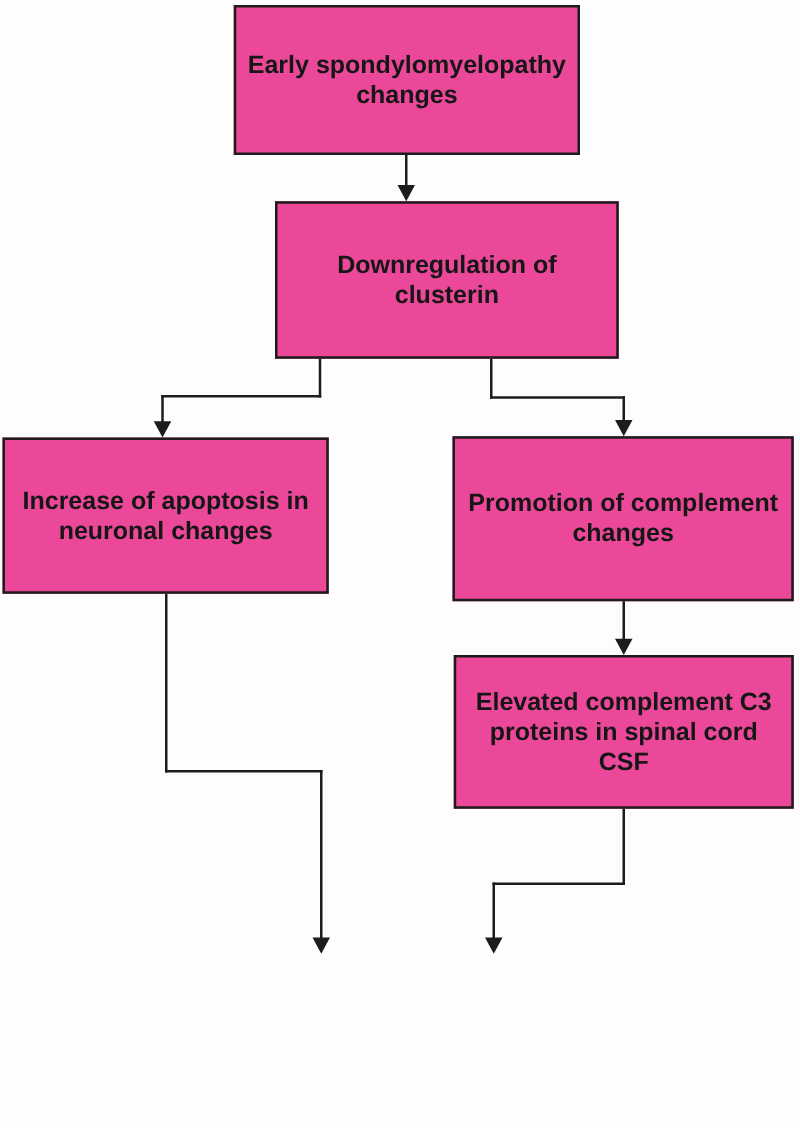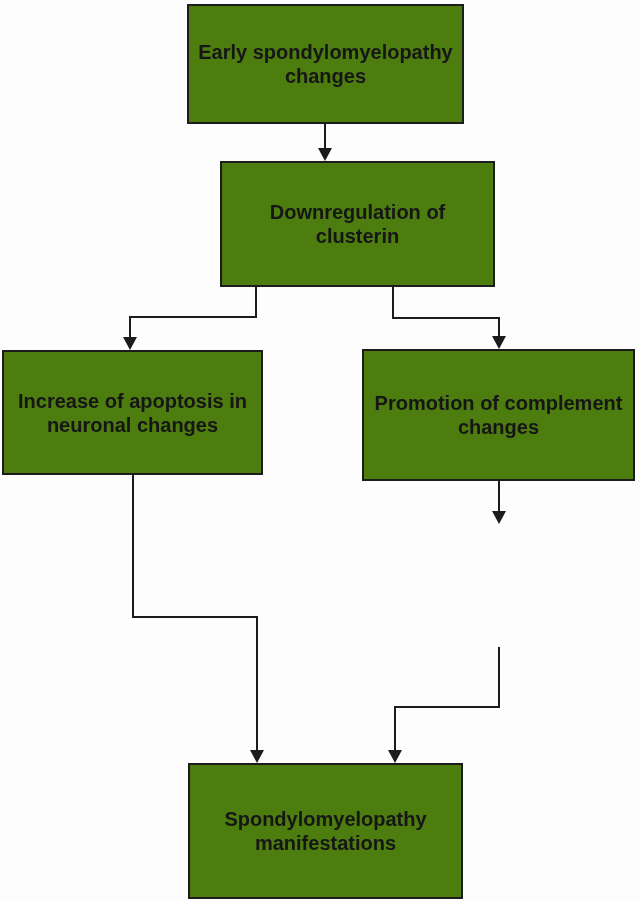--- a/index.html
+++ b/index.html
@@ -5,21 +5,21 @@
   html,body{margin:0;padding:0;background:#ffffff;}
   .canvas{
     position:relative;
     width:640px;height:902px;
     background:#fdfdfd;
     font-family:"Liberation Sans",sans-serif;
     overflow:hidden;
   }
   .node{
     position:absolute;
-    background:#4d7c0f;
+    background:#ec4899;
     border:2px solid #1c1c1c;
     display:flex;align-items:center;justify-content:center;
     box-sizing:border-box;
     text-align:center;
   }
   .node .label{
     font-size:20px;
     font-weight:700;
     line-height:1.2;
     color:#161616;
@@ -80,23 +80,23 @@
     <span class="label">Downregulation of clusterin</span>
   </div>
   <div class="node n3">
     <span class="label">Increase of apoptosis in
 neuronal changes</span>
   </div>
   <div class="node n4">
     <span class="label">Promotion of complement
 changes</span>
   </div>
-  <div class="node n6">
-    <span class="label">Spondylomyelopathy
-manifestations</span>
+  <div class="node n5">
+    <span class="label">Elevated complement C3
+proteins in spinal cord CSF</span>
   </div>
 
   <div class="line eA-v"></div>
   <div class="arrow eA-a"></div>
 
   <div class="line eB-v1"></div>
   <div class="line eB-h"></div>
   <div class="line eB-v2"></div>
   <div class="arrow eB-a"></div>
 

